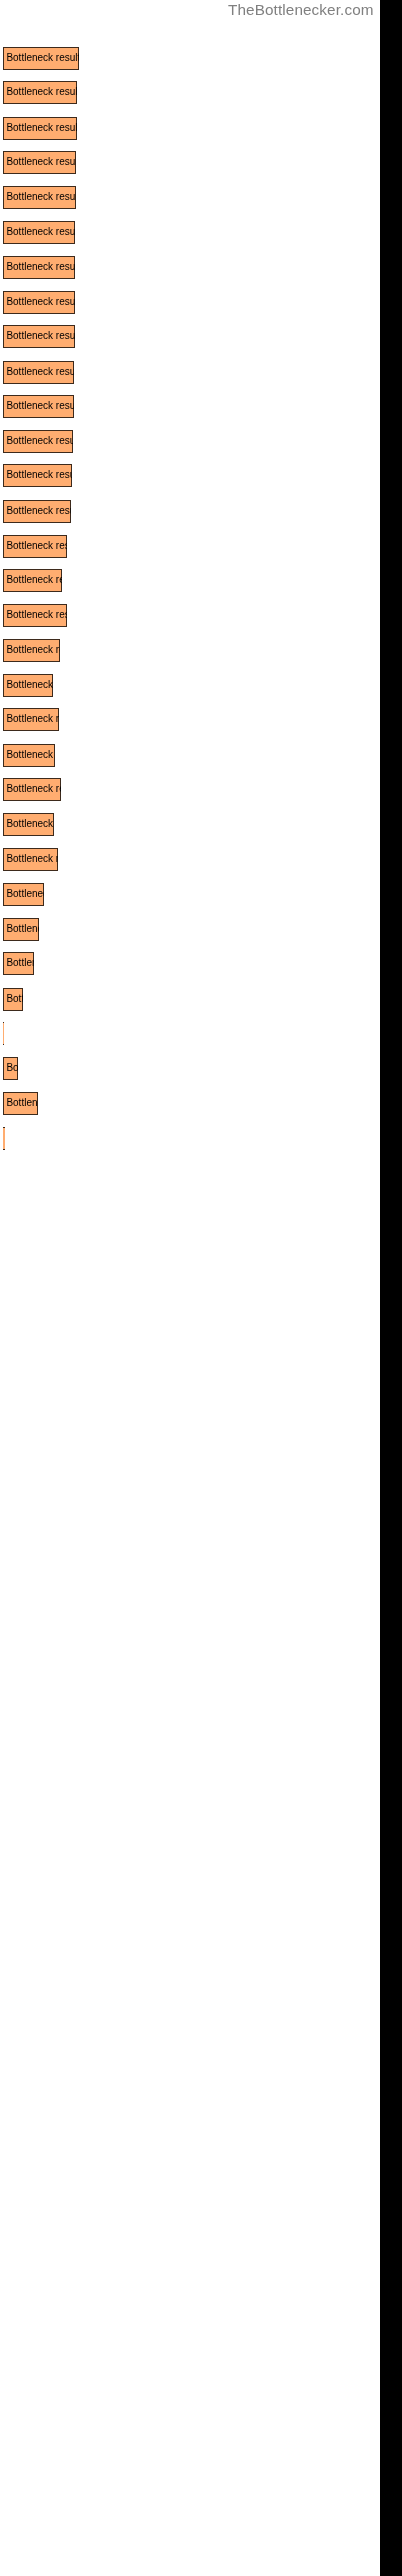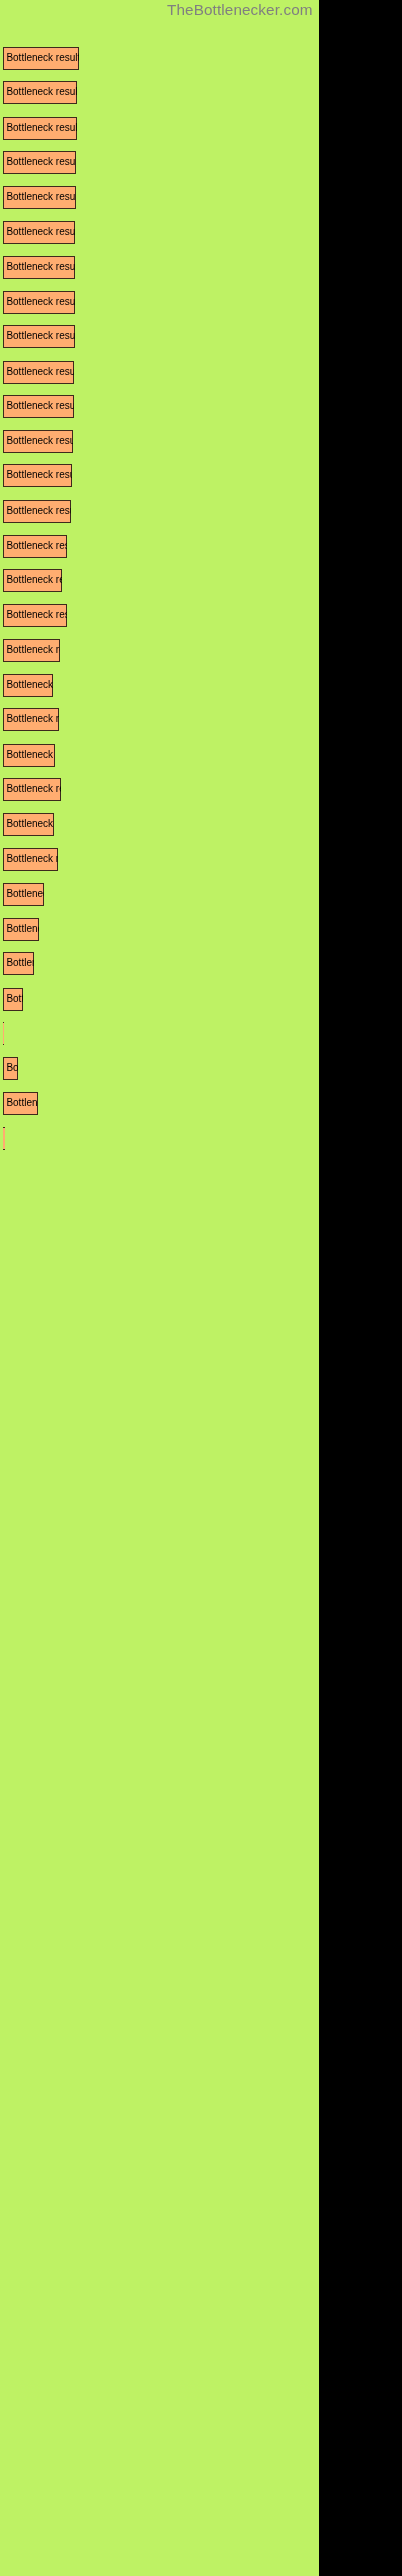--- a/index.html
+++ b/index.html
@@ -9,22 +9,22 @@
     height:2576px;
     background:#000000;
     font-family:"Liberation Sans", sans-serif;
     overflow:hidden;
     position:relative;
   }
 
   .chart-root{
     position:absolute;
     left:0; top:0;
-    width:319px; height:2576px;
-    background:#bef264;
+    width:380px; height:2576px;
+    background:#ffffff;
   }
 
   .chart-title{
     position:absolute;
     right:6.4px;
     top:0.8px;
     font-size:15.3px;
     line-height:17.7px;
     color:#808080;
     letter-spacing:0.1px;

